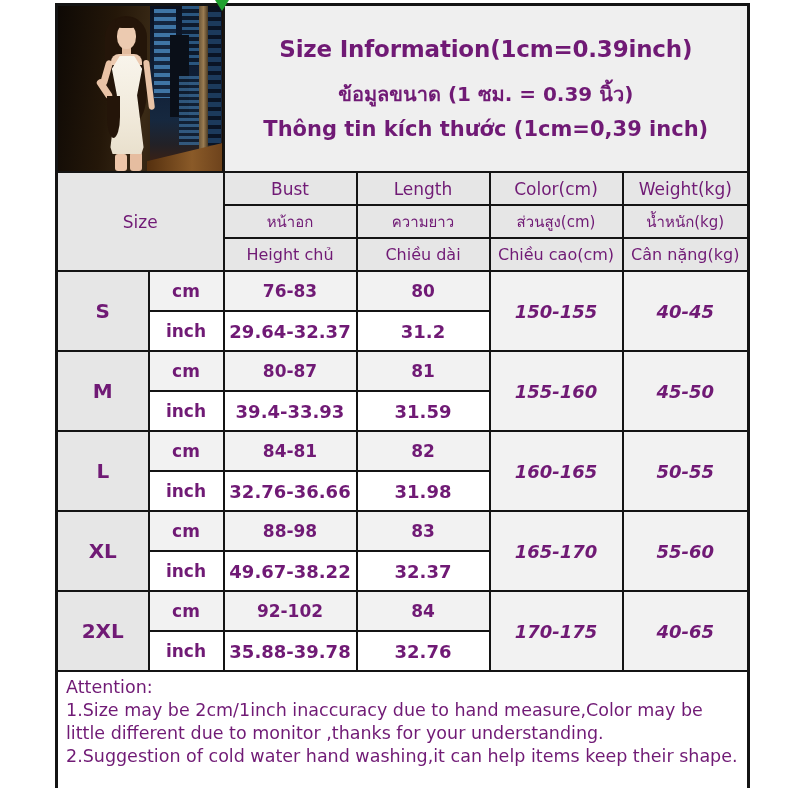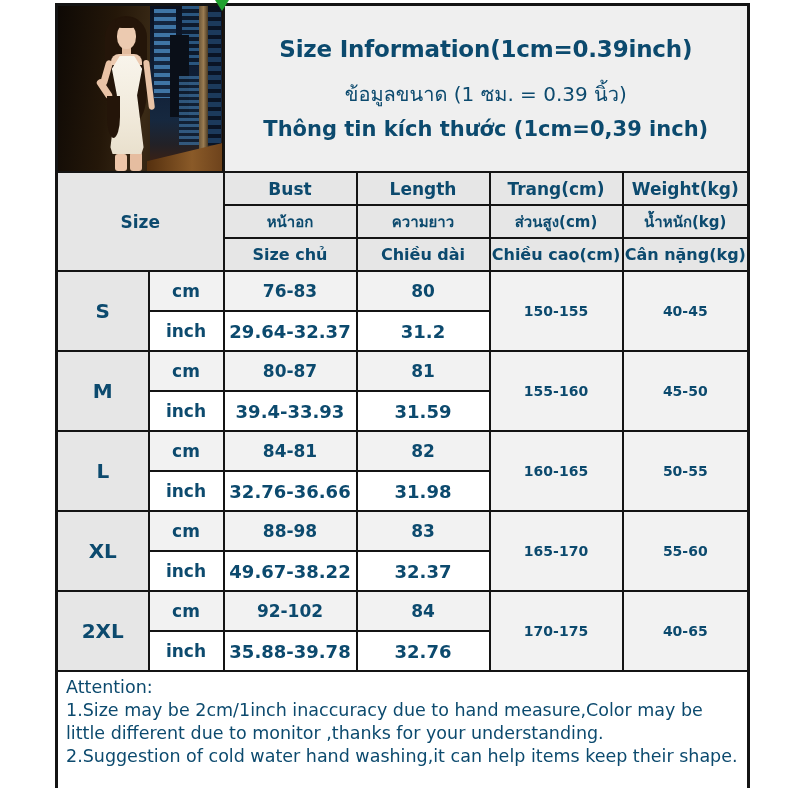--- a/index.html
+++ b/index.html
@@ -1,47 +1,47 @@
 <!DOCTYPE html>
 <html><head>
 <meta charset="utf-8">
 <style>
   html,body { margin:0; padding:0; background:#ffffff; }
   .canvas {
     position:relative; width:800px; height:788px; background:#ffffff;
-    font-family:"DejaVu Sans","Liberation Sans",sans-serif; color:#0c4a6e;
+    font-family:"DejaVu Sans","Liberation Sans",sans-serif; color:#701a75;
   }
   table.size-table {
     position:absolute; left:55px; top:3px; width:692px;
     border-collapse:collapse; table-layout:fixed; border:3px solid #141414;
   }
   td { border:2px solid #141414; text-align:center; vertical-align:middle; padding:0; overflow:hidden; }
 
   
   .photo-cell { height:165px; padding:0; position:relative; background:#17100a; }
   .title-cell { background:#efefef; }
   .title-en { font-size:23px; font-weight:bold; letter-spacing:-0.2px; }
-  .title-th { font-size:20px; font-weight:normal; margin-top:16px; }
+  .title-th { font-size:20px; font-weight:bold; margin-top:16px; }
   .title-vi { font-size:21px; font-weight:bold; margin-top:7px; }
 
   
-  .hdr td { background:#e6e6e6; font-weight:bold; height:31px; }
+  .hdr td { background:#e6e6e6; font-weight:normal; height:31px; }
   .hdr-en td { font-size:17px; }
   .hdr-th td { font-size:15px;margin-top:10px; }
   .hdr-vi td { font-size:16px; }
   .size-hd { font-size:34px; font-weight:bold; background:#e6e6e6;text-align:center; }
 
   
   .row-cm td { height:38px; background:#f2f2f2; }
   .row-inch td { height:38px; background:#ffffff; }
   .size-ltr { background:#e6e6e6 !important; font-weight:bold; font-size:20px; }
   .unit { font-weight:bold; font-size:17px;margin-top:40px; }
   .cmv { font-weight:bold; font-size:17px; }
   .inv { font-weight:bold; font-size:18px; }
-  .merged { background:#f2f2f2 !important; font-weight:bold; font-size:14px; }
+  .merged { background:#f2f2f2 !important; font-weight:bold; font-size:18px;font-style:italic; }
 
   
   .attention-cell { height:152px; background:#ffffff; text-align:left; vertical-align:top;
     padding:4px 8px 0 8px; font-size:17.5px; line-height:1.32; font-weight:normal; }
 
   
   .corner-marker { position:absolute; left:215px; top:0; width:0; height:0;
     border-left:7px solid transparent; border-right:7px solid transparent;
     border-top:11px solid #1fa12e; }
 
@@ -137,31 +137,31 @@
         <div class="title-en">Size Information(1cm=0.39inch)</div>
         <div class="title-th">ข้อมูลขนาด (1 ซม. = 0.39 นิ้ว)</div>
         <div class="title-vi">Thông tin kích thước (1cm=0,39 inch)</div>
       </td>
     </tr>
 
     <tr class="hdr hdr-en">
       <td rowspan="3" colspan="2" class="size-hd">Size</td>
       <td>Bust</td>
       <td>Length</td>
-      <td>Trang(cm)</td>
+      <td>Color(cm)</td>
       <td>Weight(kg)</td>
     </tr>
     <tr class="hdr hdr-th">
       <td>หน้าอก</td>
       <td>ความยาว</td>
       <td>ส่วนสูง(cm)</td>
       <td>น้ำหนัก(kg)</td>
     </tr>
     <tr class="hdr hdr-vi">
-      <td>Size chủ</td>
+      <td>Height chủ</td>
       <td>Chiều dài</td>
       <td>Chiều cao(cm)</td>
       <td>Cân nặng(kg)</td>
     </tr>
 
     <tr class="row-cm">
       <td rowspan="2" class="size-ltr">S</td>
       <td class="unit">cm</td>
       <td class="cmv">76-83</td>
       <td class="cmv">80</td>

